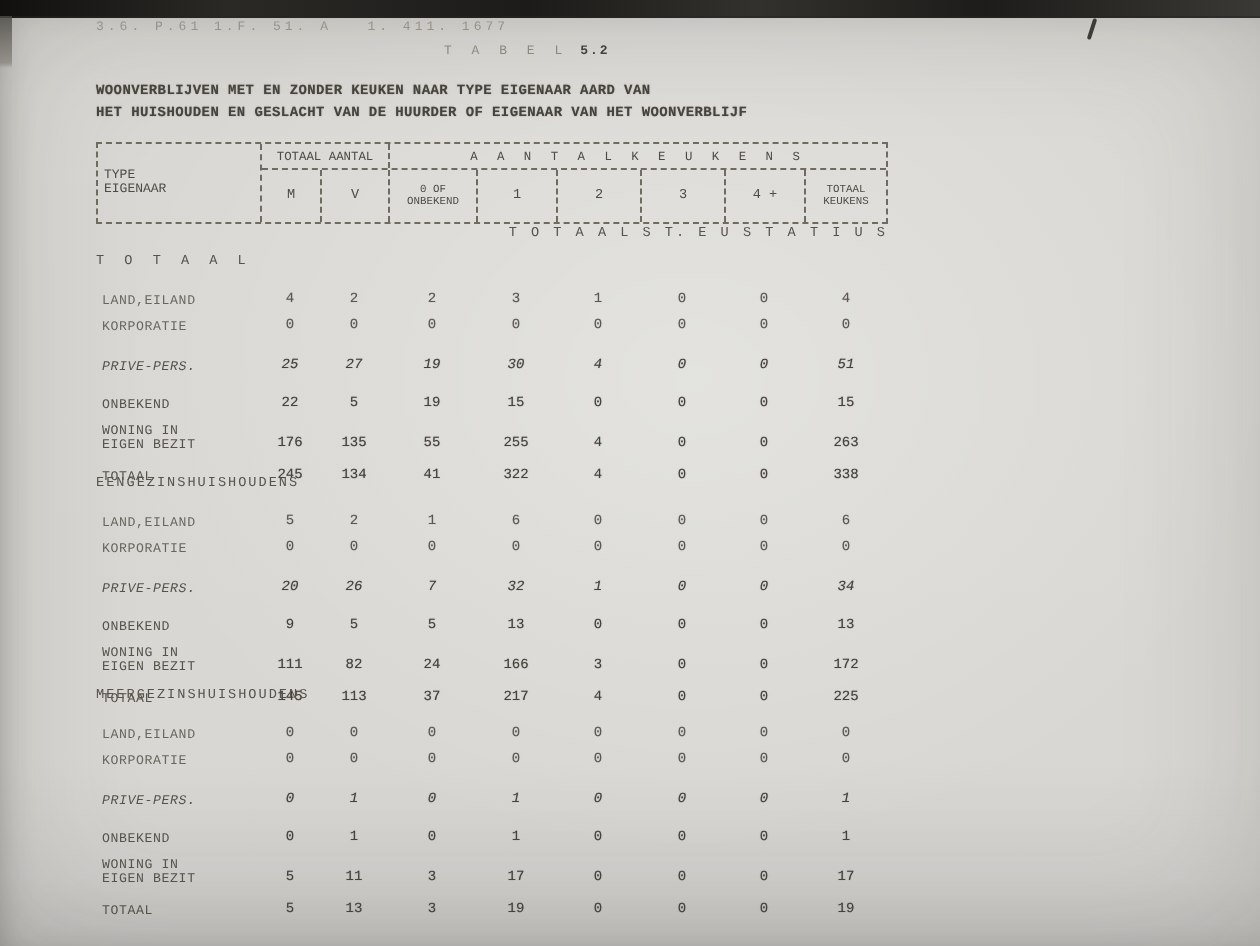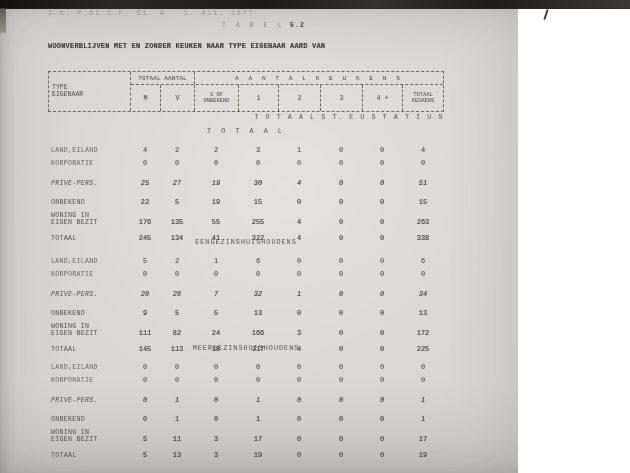--- a/index.html
+++ b/index.html
@@ -1,17 +1,17 @@
 <!DOCTYPE html>
 <html><head>
 <meta charset="utf-8">
 <style>
   html,body{margin:0;padding:0;}
   body{width:630px;height:473px;overflow:hidden;font-family:"Liberation Mono","DejaVu Sans Mono",monospace;}
-  .page{position:relative;width:518px;height:473px;
+  .page{position:relative;width:630px;height:473px;
     background:
       radial-gradient(ellipse at 55% 40%, rgba(255,255,255,0.28) 0%, rgba(255,255,255,0) 60%),
       linear-gradient(180deg,#c9c8c5 0%,#d6d5d1 4%,#d9d8d4 10%,#d8d7d3 80%,#cfcecb 93%,#c3c2bf 100%);
     box-shadow:inset 0 0 70px rgba(60,58,52,0.18), inset 8px 0 18px -10px rgba(40,38,34,0.35);}
   .top-edge{position:absolute;left:0;top:0;width:630px;height:8px;
     background:linear-gradient(90deg,#11100e 0%,#2a2926 18%,#1c1b19 42%,#32312d 60%,#1d1c1a 78%,#3a3935 100%);
     border-bottom:1px solid rgba(40,38,34,0.5);}
   .left-smudge{position:absolute;left:0;top:8px;width:6px;height:26px;background:linear-gradient(180deg,#4a4843,#8b8880 90%,transparent);opacity:0.8;}
   .corner-mark{position:absolute;left:545px;top:9px;width:2px;height:11px;background:#3e3c38;transform:rotate(18deg);border-radius:1px;}
   .stamp{position:absolute;left:48px;top:10px;width:320px;font-size:6.5px;letter-spacing:2px;color:#97938a;white-space:pre;}
@@ -29,21 +29,21 @@
   .span-row .keukens{letter-spacing:3px;}
   .col-row{position:absolute;left:82px;top:13px;right:0;bottom:0;display:grid;grid-template-columns:30px 34px 44px 40px 42px 42px 40px 1fr;}
   .col-row .cell{display:flex;flex-direction:column;align-items:center;justify-content:center;font-size:6.8px;line-height:7px;border-right:1px dashed #6f6b61;}
   .col-row .cell:last-child{border-right:none;}
   .col-row .cell .small{font-size:5.4px;line-height:6px;}
   .subtitle{position:absolute;left:48px;top:113px;width:396px;text-align:right;font-size:6.8px;letter-spacing:1.5px;color:#56534b;}
   
   .sections{position:absolute;left:48px;top:0;width:396px;}
   .section{position:absolute;left:0;width:396px;}
   .s1{top:127px;} .s2{top:238px;} .s3{top:344px;}
-  .section-title{height:10px;text-align:center;font-size:6.8px;letter-spacing:1px;color:#56534b;}
+  .section-title{height:10px;font-size:6.8px;letter-spacing:1px;color:#56534b;}
   .s1 .section-title{letter-spacing:3px;}
   .row{display:grid;grid-template-columns:82px 30px 34px 44px 40px 42px 42px 40px 42px;height:12px;align-items:end;color:#45423b;}
   .row .label{font-size:6.6px;line-height:7px;letter-spacing:0.3px;color:#55524a;padding-left:3px;}
   .row .val{text-align:center;font-size:7px;text-shadow:0 0 0.5px rgba(69,66,59,0.5);}
   .r1{margin-top:5px;} .r2{margin-top:1px;} .r3{margin-top:8px;font-style:italic;} .r4{margin-top:7px;}
   .r5{margin-top:2px;height:18px;} .r6{margin-top:4px;font-family:Liberation Mono, monospace;}
   .faded{opacity:0.85;}
 </style>
 </head>
 <body>
@@ -51,20 +51,21 @@
 <div class="page">
   <div class="top-edge"></div>
   <div class="left-smudge"></div>
   <div class="corner-mark"></div>
 
   <div class="stamp">3.6. P.61 1.F. 51. A   1. 411. 1677</div>
   <div class="tabel"><span>T A B E L</span><b>5.2</b></div>
 
   <div class="title">
     <div>WOONVERBLIJVEN MET EN ZONDER KEUKEN NAAR TYPE EIGENAAR AARD VAN</div>
+    <div>HET HUISHOUDEN EN GESLACHT VAN DE HUURDER OF EIGENAAR VAN HET WOONVERBLIJF</div>
   </div>
 
   <div class="hdr-box">
     <div class="stub">
       <div>TYPE</div>
       <div>EIGENAAR</div>
     </div>
     <div class="span-row">
       <div class="cell">TOTAAL AANTAL</div>
       <div class="cell keukens">A A N T A L   K E U K E N S</div>
@@ -251,21 +252,21 @@
           <div class="val">0</div>
           <div class="val">0</div>
           <div class="val">172</div>
         </div>
         <div class="row r6">
           <div class="label">
             <div>TOTAAL</div>
           </div>
           <div class="val">145</div>
           <div class="val">113</div>
-          <div class="val">18</div>
+          <div class="val">37</div>
           <div class="val">217</div>
           <div class="val">4</div>
           <div class="val">0</div>
           <div class="val">0</div>
           <div class="val">225</div>
         </div>
       </div>
       <div class="section s3">
         <div class="section-title">MEERGEZINSHUISHOUDENS</div>
         <div class="row r1 faded">

